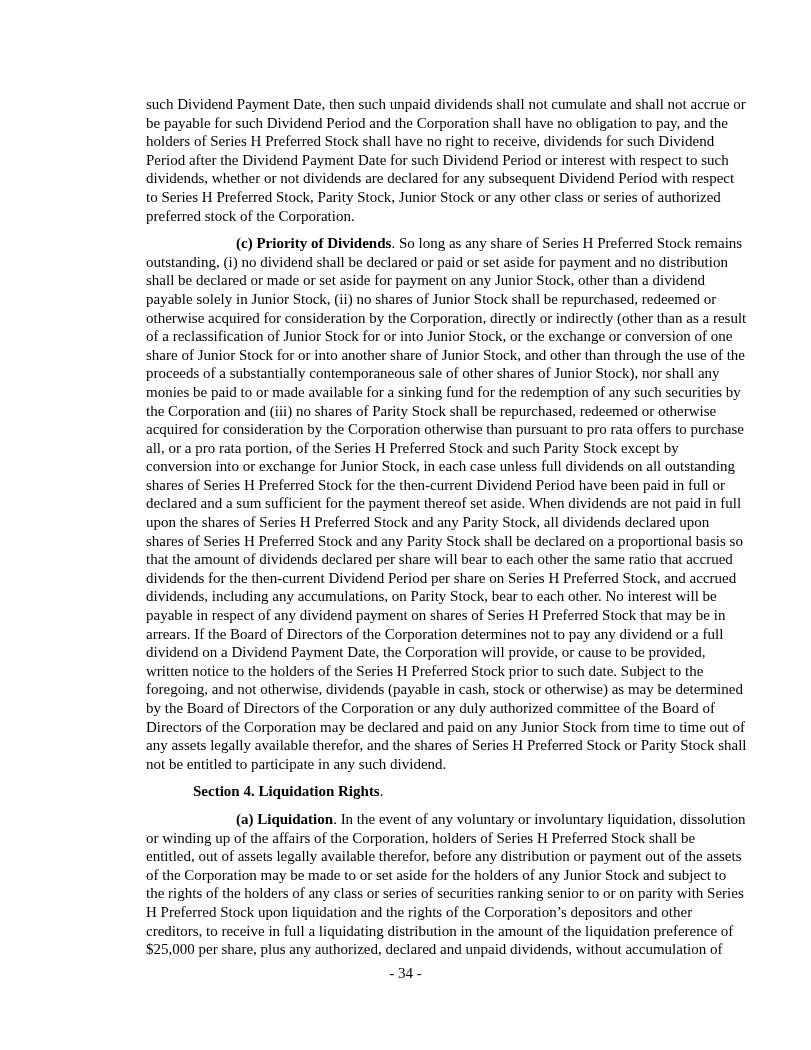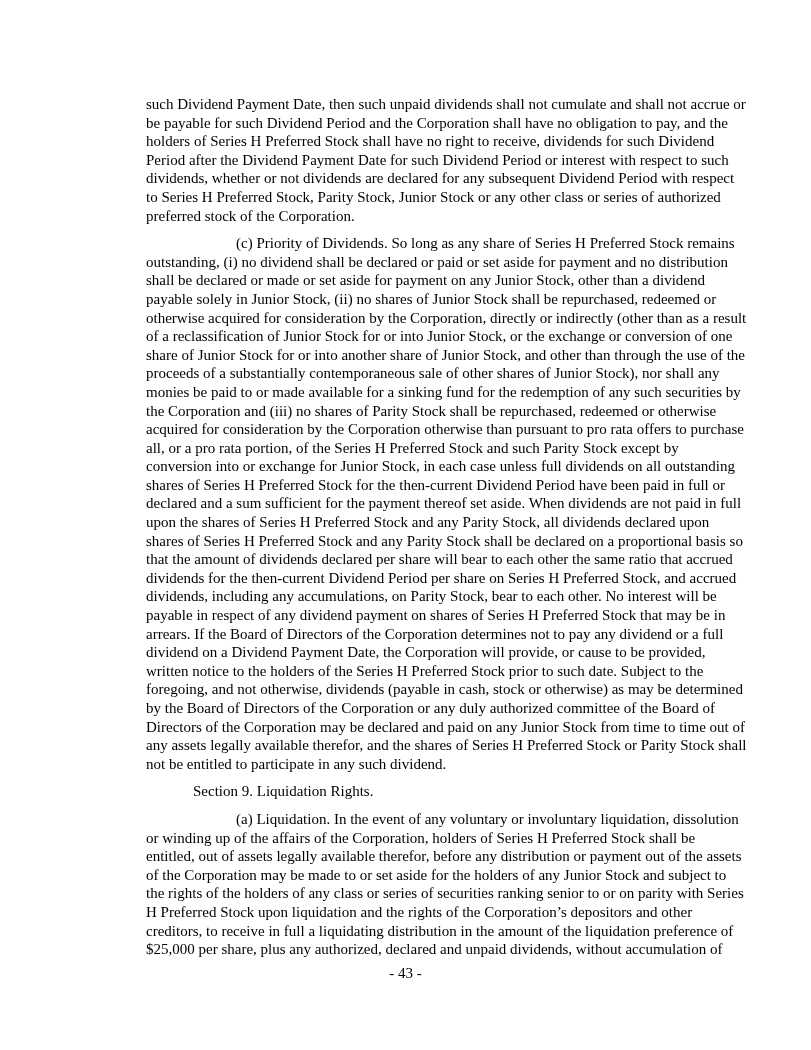--- a/index.html
+++ b/index.html
@@ -23,40 +23,40 @@
     margin-left: 28px;
   }
   .para {
     margin: 0 0 9px 0;
     font-size: 15px;
     line-height: 18.6px;
     text-align: left;
   }
   .indent-1in { text-indent: 90px; }
   .indent-half { text-indent: 47px; }
-  .bold { font-weight: normal; }
+  .bold { font-weight: bold; }
   .italic { }
   .footer {
     position: absolute;
     top: 964px;
     left: 0;
     width: 811px;
     text-align: center;
     font-size: 15px;
     line-height: 18.6px;
   }
 </style>
 </head>
 <body>
 
 <div class="page">
 
   <p class="para"><span>such Dividend Payment Date, then such unpaid dividends shall not cumulate and shall not accrue or be payable for such Dividend Period and the Corporation shall have no obligation to pay, and the holders of Series H Preferred Stock shall have no right to receive, dividends for such Dividend Period after the Dividend Payment Date for such Dividend Period or interest with respect to such dividends, whether or not dividends are declared for any subsequent Dividend Period with respect to Series H Preferred Stock, Parity Stock, Junior Stock or any other class or series of authorized preferred stock of the Corporation.</span></p>
 
   <p class="para indent-1in"><span class="bold">(c) Priority of Dividends</span><span>.  So long as any share of Series H Preferred Stock remains outstanding, (i) no dividend shall be declared or paid or set aside for payment and no distribution shall be declared or made or set aside for payment on any Junior Stock, other than a dividend payable solely in Junior Stock, (ii) no shares of Junior Stock shall be repurchased, redeemed or otherwise acquired for consideration by the Corporation, directly or indirectly (other than as a result of a reclassification of Junior Stock for or into Junior Stock, or the exchange or conversion of one share of Junior Stock for or into another share of Junior Stock, and other than through the use of the proceeds of a substantially contemporaneous sale of other shares of Junior Stock), nor shall any monies be paid to or made available for a sinking fund for the redemption of any such securities by the Corporation and (iii) no shares of Parity Stock shall be repurchased, redeemed or otherwise acquired for consideration by the Corporation otherwise than pursuant to </span><span class="italic">pro rata</span><span> offers to purchase all, or a </span><span class="italic">pro rata</span><span> portion, of the Series H Preferred Stock and such Parity Stock except by conversion into or exchange for Junior Stock, in each case unless full dividends on all outstanding shares of Series H Preferred Stock for the then-current Dividend Period have been paid in full or declared and a sum sufficient for the payment thereof set aside.  When dividends are not paid in full upon the shares of Series H Preferred Stock and any Parity Stock, all dividends declared upon shares of Series H Preferred Stock and any Parity Stock shall be declared on a proportional basis so that the amount of dividends declared per share will bear to each other the same ratio that accrued dividends for the then-current Dividend Period per share on Series H Preferred Stock, and accrued dividends, including any accumulations, on Parity Stock, bear to each other.  No interest will be payable in respect of any dividend payment on shares of Series H Preferred Stock that may be in arrears.  If the Board of Directors of the Corporation determines not to pay any dividend or a full dividend on a Dividend Payment Date, the Corporation will provide, or cause to be provided, written notice to the holders of the Series H Preferred Stock prior to such date.  Subject to the foregoing, and not otherwise, dividends (payable in cash, stock or otherwise) as may be determined by the Board of Directors of the Corporation or any duly authorized committee of the Board of Directors of the Corporation may be declared and paid on any Junior Stock from time to time out of any assets legally available therefor, and the shares of Series H Preferred Stock or Parity Stock shall not be entitled to participate in any such dividend.</span></p>
 
-  <p class="para indent-half"><span class="bold">Section 9. Liquidation Rights</span><span>.</span></p>
+  <p class="para indent-half"><span class="bold">Section 4. Liquidation Rights</span><span>.</span></p>
 
   <p class="para indent-1in"><span class="bold">(a) Liquidation</span><span>.  In the event of any voluntary or involuntary liquidation, dissolution or winding up of the affairs of the Corporation, holders of Series H Preferred Stock shall be entitled, out of assets legally available therefor, before any distribution or payment out of the assets of the Corporation may be made to or set aside for the holders of any Junior Stock and subject to the rights of the holders of any class or series of securities ranking senior to or on parity with Series H Preferred Stock upon liquidation and the rights of the Corporation’s depositors and other creditors, to receive in full a liquidating distribution in the amount of the liquidation preference of $25,000 per share, plus any authorized, declared and unpaid dividends, without accumulation of</span></p>
 
 </div>
 
-<div class="footer">- 43 -</div>
+<div class="footer">- 34 -</div>
 
 </body></html>

